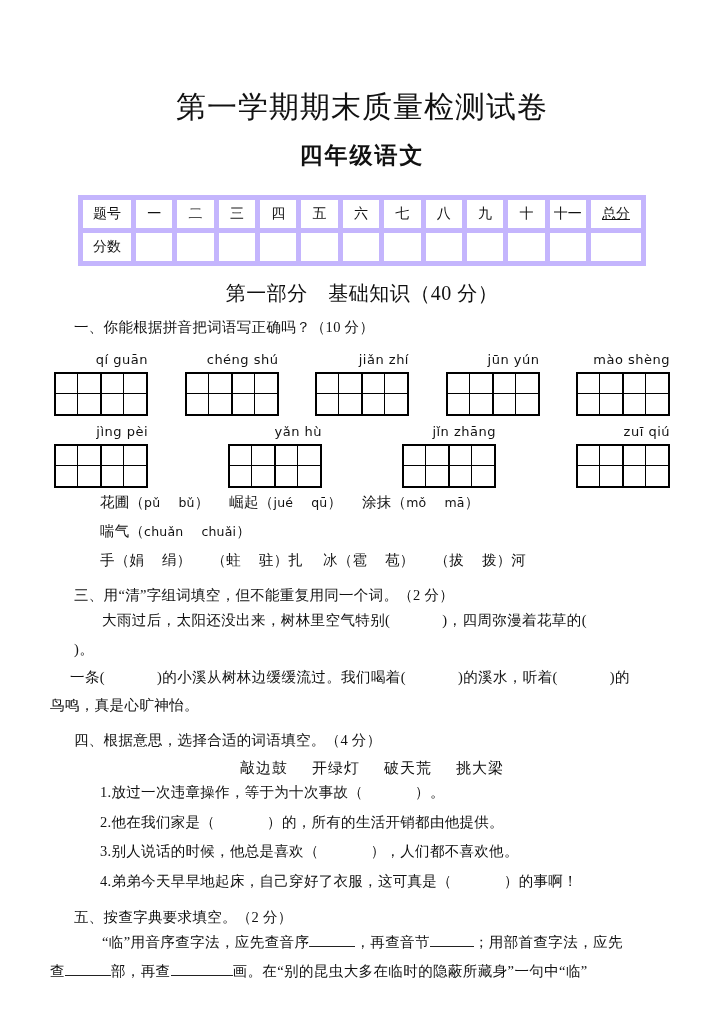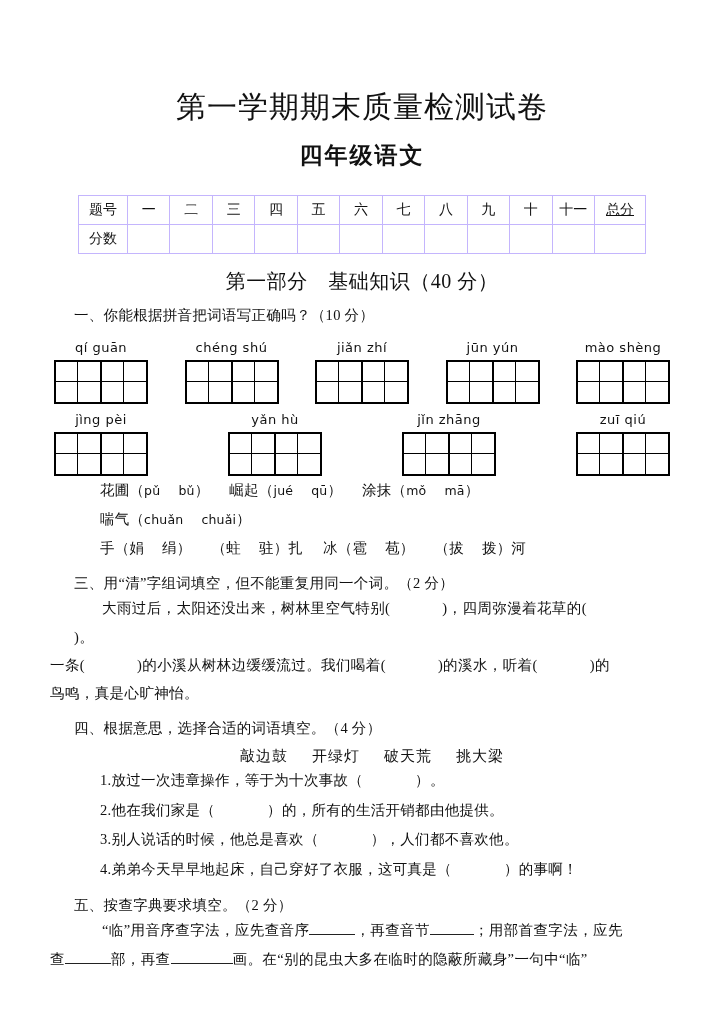--- a/index.html
+++ b/index.html
@@ -48,21 +48,21 @@
   
   .score-table-wrap {
     padding: 24px 78px 0 78px;
   }
   table.score-table {
     border-collapse: collapse;
     width: 100%;
     table-layout: fixed;
   }
   table.score-table td {
-    border: 1px solid #c4b5fd;
+    border: 5px solid #c4b5fd;
     height: 26px;
     text-align: center;
     vertical-align: middle;
     font-size: 14px;
     font-family: "Liberation Serif", "DejaVu Serif", serif;
     margin-left: 27px;
   }
   table.score-table td.hdr-label {
     width: 46px;
   }
@@ -138,21 +138,21 @@
   }
   .pinyin-row {
     display: flex;
     justify-content: space-between;
     align-items: flex-end;
     padding: 8px 14px 0 14px;
   }
   .pinyin-group {
     display: flex;
     flex-direction: column;
-    align-items: center;
+    align-items: flex-end;
   }
   .pinyin-text {
     font-family: "DejaVu Sans", sans-serif;
     font-size: 13px;
     letter-spacing: 0.5px;
     margin-bottom: 5px;
     white-space: nowrap;
   }
   .grid {
     display: flex;
@@ -419,21 +419,21 @@
     </div>
 
     <div class="choice-row">
       <span class="choice-item"><span>手（</span><span>娟</span><span class="sp"></span><span>绢</span><span>）</span></span><span class="choice-item"><span>（</span><span>蛀</span><span class="sp"></span><span>驻</span><span>）扎</span></span><span class="choice-item"><span>冰（</span><span>雹</span><span class="sp"></span><span>苞</span><span>）</span></span><span class="choice-item"><span>（</span><span>拔</span><span class="sp"></span><span>拨</span><span>）河</span></span>
     </div>
   </div>
 
   <div class="q-block">
     <div class="q-title">三、用“清”字组词填空，但不能重复用同一个词。（2 分）</div>
     <div class="q-line indent"><span>大雨过后，太阳还没出来，树林里空气特别(</span><span class="blank-paren"></span><span>)，四周弥漫着花草的(</span><span class="blank-paren"></span><span>)。</span></div>
-    <div class="q-line" style="margin-left:-24px;"><span>一条(</span><span class="blank-paren"></span><span>)的小溪从树林边缓缓流过。我们喝着(</span><span class="blank-paren"></span><span>)的溪水，听着(</span><span class="blank-paren"></span><span>)的</span></div>
+    <div class="q-line" style="margin-left:-24px;text-align:center;"><span>一条(</span><span class="blank-paren"></span><span>)的小溪从树林边缓缓流过。我们喝着(</span><span class="blank-paren"></span><span>)的溪水，听着(</span><span class="blank-paren"></span><span>)的</span></div>
     <div class="q-line" style="margin-left:-24px;"><span>鸟鸣，真是心旷神怡。</span></div>
   </div>
 
   <div class="q-block">
     <div class="q-title">四、根据意思，选择合适的词语填空。（4 分）</div>
     <div class="wordbank">
       <span>敲边鼓</span><span>开绿灯</span><span>破天荒</span><span>挑大梁</span>
     </div>
     <div class="numbered"><span>1.</span><span>放过一次违章操作，等于为十次事故（</span><span class="blank-paren"></span><span>）。</span></div>
     <div class="numbered"><span>2.</span><span>他在我们家是（</span><span class="blank-paren"></span><span>）的，所有的生活开销都由他提供。</span></div>

